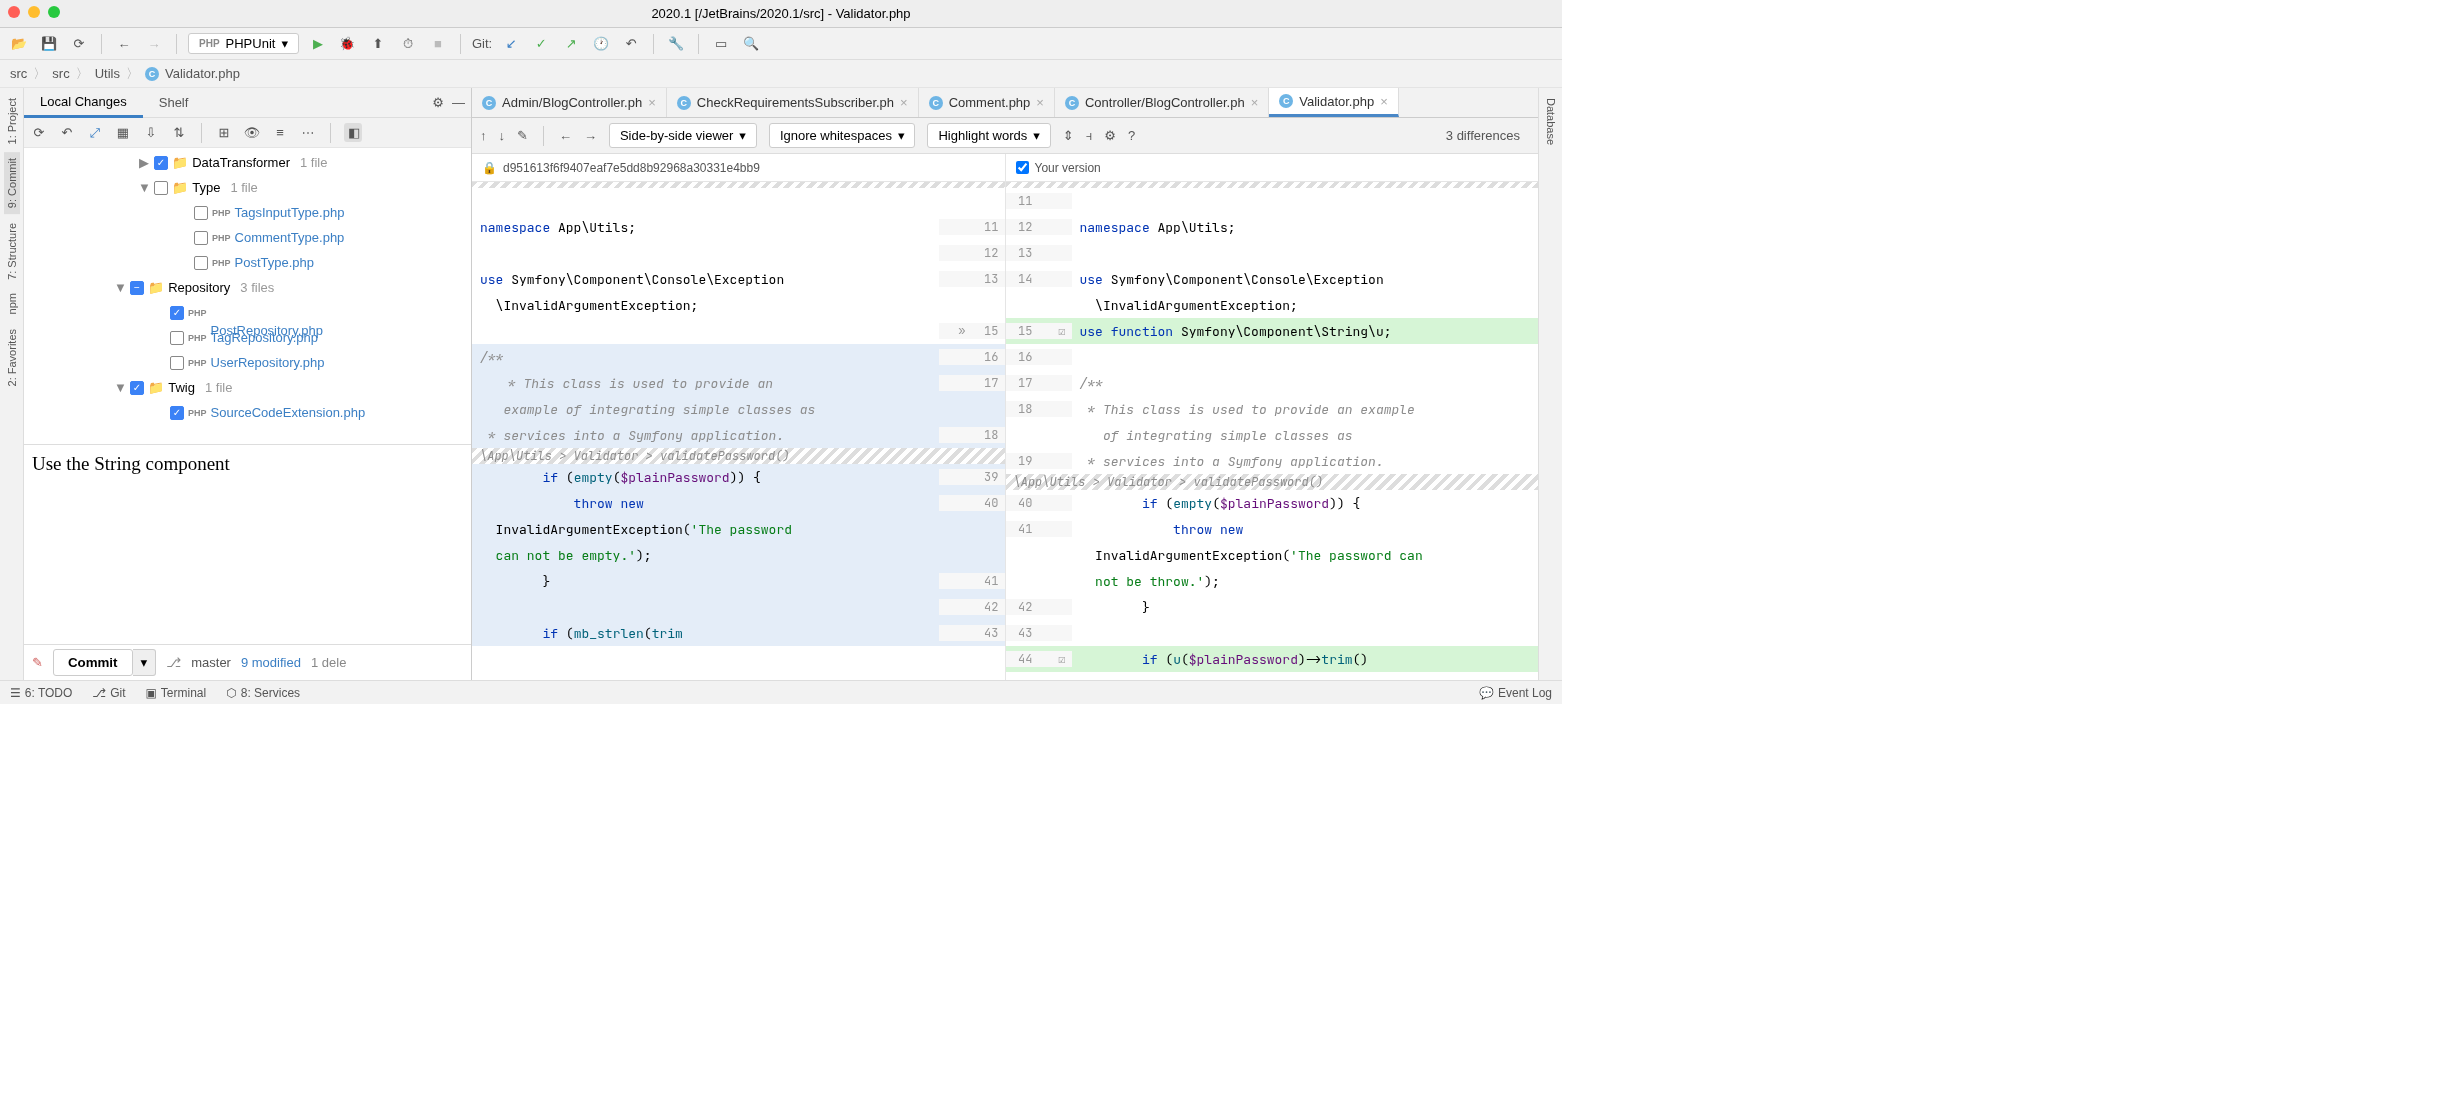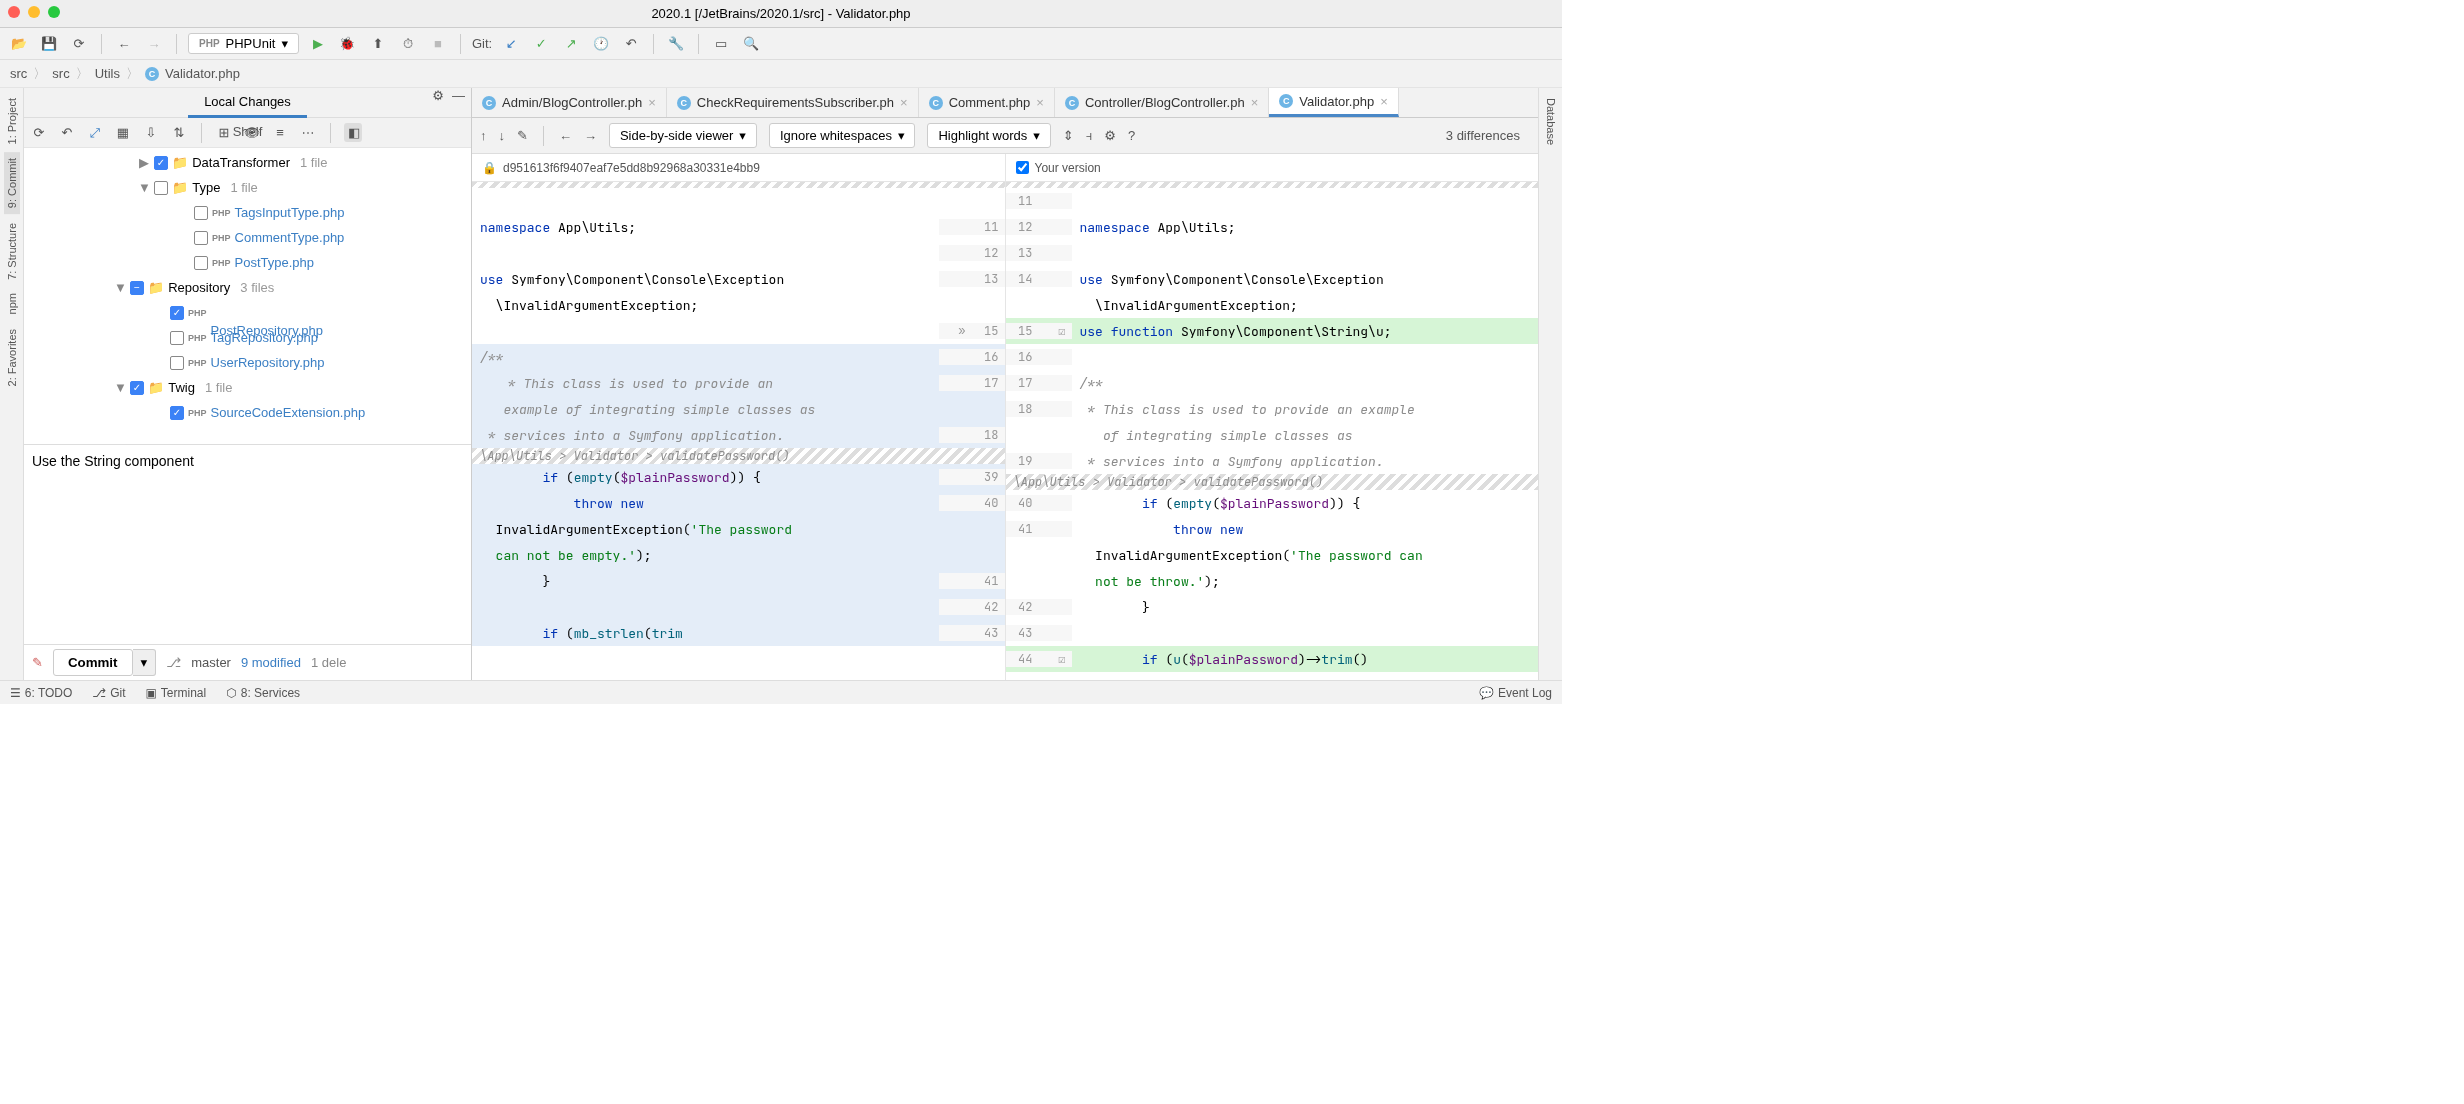--- a/index.html
+++ b/index.html
@@ -21,41 +21,41 @@
 .breadcrumb{height:28px; background:#f2f2f2; display:flex; align-items:center; padding:0 10px; gap:6px; font-size:13px; color:#555; border-bottom:1px solid #e4e4e4;}
 .bcitem{cursor:pointer;}
 .bcsep{color:#aaa;}
 
 .mainrow{display:flex; height:calc(100% - 28px - 32px - 28px - 24px);}
 
 .lrail{width:24px; background:#f2f2f2; display:flex; flex-direction:column; align-items:center; padding-top:4px; gap:2px; border-right:1px solid #ddd;}
 .lrail .ritem{ writing-mode:vertical-rl; transform:rotate(180deg); font-size:11px; color:#555; padding:6px 2px; cursor:pointer;}
 
 .leftpanel{width:448px; background:#fff; display:flex; flex-direction:column; border-right:1px solid #ccc;}
-.lp-tabs{height:30px; background:#f2f2f2; display:flex; align-items:center; position:relative; border-bottom:1px solid #ddd;flex-direction:column;}
+.lp-tabs{height:30px; background:#f2f2f2; display:flex; align-items:center; position:relative; border-bottom:1px solid #ddd;}
 .lp-tab{padding:6px 16px; cursor:pointer; color:#555;}
 .lp-tab.act{ border-bottom:3px solid #3b7fc4; color:#000; font-weight:500;}
 .lp-tabs .ricons{ position:absolute; right:6px; display:flex; gap:8px; color:#555;}
 .lp-tbar{height:30px; background:#f2f2f2; border-bottom:1px solid #e5e5e5; display:flex; align-items:center; padding:0 6px; gap:10px; color:#555;}
 .lp-tbar .ib{cursor:pointer; width:18px; text-align:center;}
 
 .tree{flex:1; overflow:auto; font-size:13px; padding-top:2px;}
 .trow{display:flex; align-items:center; height:25px; padding-left:10px; gap:4px; cursor:pointer;}
 .trow .ind{display:inline-block;}
 .trow .fn{color:#000;}
 .trow .meta{color:#999; margin-left:6px;}
 .cbx{width:14px; height:14px; border:1px solid #888; border-radius:2px; display:inline-flex; align-items:center; justify-content:center; font-size:10px; color:#fff;}
 .cbx.ck{background:#3b82f6; border-color:#3b82f6;}
 .cbx.half{background:#3b82f6; border-color:#3b82f6; color:#fff;}
 .tarrow{color:#888; width:12px; text-align:center;}
 .folder{color:#888;}
 .php{color:#888; font-size:9px; font-weight:bold;}
 
 .msgbox{height:200px; border-top:1px solid #ddd; padding:8px;}
-.msgtxt{font-family:Liberation Sans, sans-serif; font-size:14px; color:#000;}
+.msgtxt{font-family:Liberation Serif, serif; font-size:19px; color:#000;}
 
 .commitbar{height:36px; border-top:1px solid #ddd; display:flex; align-items:center; padding:0 8px; gap:10px; font-size:13px;}
 .commitbtn{border:1px solid #ccc; padding:5px 14px; border-radius:3px; background:#fff; cursor:pointer; display:flex; align-items:center;font-weight:bold;}
 .cbdrop{border:1px solid #ccc; border-left:none; padding:5px 8px; border-radius:0 3px 3px 0; cursor:pointer; margin-left:-10px;}
 
 .center{flex:1; display:flex; flex-direction:column; min-width:0;}
 .edtabs{height:30px; background:#f2f2f2; display:flex; border-bottom:1px solid #ccc; overflow:hidden;}
 .edtab{display:flex; align-items:center; gap:6px; padding:0 10px; border-right:1px solid #ddd; cursor:pointer; color:#333; font-size:13px;}
 .edtab.act{background:#fff; border-bottom:3px solid #4a88c7;}
 .edtab .close{color:#aaa; cursor:pointer;}

